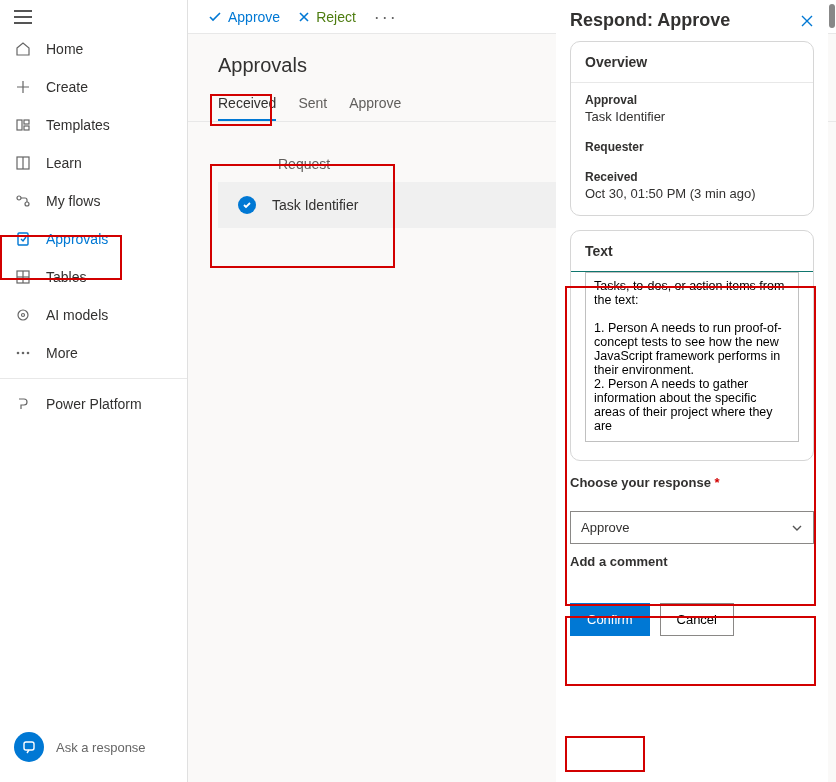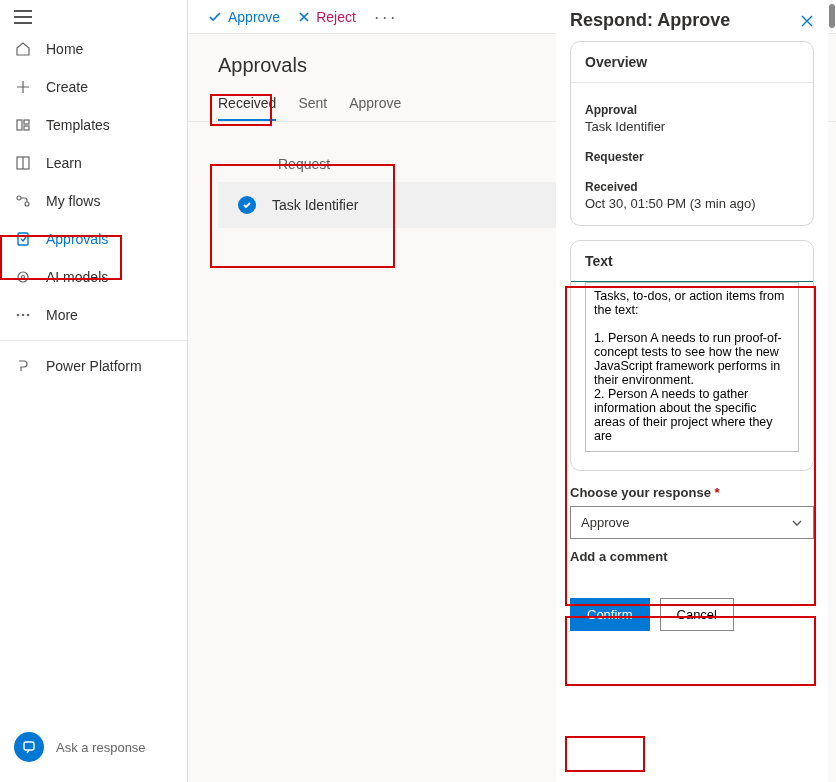--- a/index.html
+++ b/index.html
@@ -21,21 +21,21 @@
   .chatbot-btn { width: 30px; height: 30px; border-radius: 50%; background: #0078d4; display: flex; align-items: center; justify-content: center; color: #fff; font-size: 14px; }
   .chatbot-text { font-size: 13px; color: #666; }
 
   
   .annot { position: absolute; border: 2px solid #d20000; pointer-events: none; }
 
   
   .main { position: absolute; left: 188px; top: 0; right: 0; bottom: 0; background: #faf9f8; }
   .main-top { display: flex; align-items: center; gap: 18px; padding: 6px 20px; border-bottom: 1px solid #e8e8e8; background: #fff; height: 34px; }
   .top-action { display: flex; align-items: center; gap: 6px; font-size: 14px; color: #0078d4; cursor: pointer; }
-  .top-action.reject { color: #be185d; }
+  .top-action.reject { color: #4d7c0f; }
   .dots { font-size: 18px; color: #666; cursor: pointer; letter-spacing: 2px; line-height: 1; }
   .page-title { font-size: 20px; font-weight: 400; padding: 20px 30px 10px 30px; color: #323130; }
   .tabs { display: flex; gap: 22px; padding: 0 30px; border-bottom: 1px solid #e8e8e8; }
   .tab { padding: 8px 0; font-size: 14px; color: #605e5c; cursor: pointer; border-bottom: 2px solid transparent; }
   .tab.selected { color: #323130; border-bottom: 2px solid #0078d4; }
   .request-block { margin: 24px 30px; }
   .request-header { padding: 10px 20px 10px 60px; font-size: 14px; color: #605e5c; }
   .request-row { padding: 14px 20px; display: flex; align-items: center; gap: 16px; background: #f0f0f0; }
   .status-dot { width: 18px; height: 18px; border-radius: 50%; background: #0078d4; display: flex; align-items: center; justify-content: center; color: #fff; font-size: 10px; }
   .row-text { font-size: 14px; }
@@ -43,28 +43,28 @@
   
   .panel { position: absolute; right: 8px; top: 0; width: 272px; bottom: 0; background: #fff; overflow: hidden; }
   .scrollbar { position: absolute; right: 0; top: 0; width: 8px; bottom: 0; }
   .scroll-thumb { position: absolute; right: 1px; top: 4px; width: 6px; height: 24px; background: #888; border-radius: 3px; }
   .panel-header { display: flex; justify-content: space-between; align-items: center; padding: 10px 14px 6px 14px; }
   .panel-title { font-size: 18px; font-weight: 600; }
   .close-x { color: #0078d4; font-size: 16px; cursor: pointer; }
   .card { border: 1px solid #d6d6d6; border-radius: 10px; margin: 4px 14px 14px 14px; }
   .card-title { font-weight: 600; font-size: 14px; padding: 12px 14px; border-bottom: 1px solid #e8e8e8; }
   .card-body { padding: 10px 14px 14px 14px; font-size: 13px; }
-  .field-label { font-weight: 600; font-size: 12px; color: #323130; margin-top: 10px; }
+  .field-label { font-weight: 600; font-size: 12px; color: #323130; }
   .field-value { font-size: 13px; margin-top: 2px; }
   .section-head { font-weight: 600; font-size: 14px; padding: 12px 14px; border-bottom: 1px solid #0f766e; }
   .hint { font-style: italic; color: #7b7b7b; font-size: 12px; padding: 10px 14px 6px 14px; }
   .textarea-wrap { padding: 0 14px 14px 14px; }
   .ta { width: 100%; height: 170px; resize: none; font-family: inherit; font-size: 12.5px; padding: 6px 8px; border: 1px solid #c0c0c0; overflow-y: scroll; }
   .resp-wrap { margin: 6px 14px 10px 14px; }
-  .resp-label { font-weight: 600; font-size: 13px; margin-bottom: 6px; }
+  .resp-label { font-weight: 600; font-size: 13px; margin-bottom: 21px; }
   .resp-label .req { color: #d20000; }
   .select { border: 1px solid #8a8886; padding: 8px 10px; font-size: 13px; display: flex; justify-content: space-between; align-items: center; cursor: pointer; }
   .chev { font-size: 12px; color: #555; }
   .comment-label { font-weight: 600; font-size: 13px; margin: 8px 14px 4px 14px; }
   .actions { display: flex; gap: 10px; margin: 10px 14px 14px 14px; align-items: center; }
   .btn { padding: 8px 16px; font-size: 13px; cursor: pointer; border: 1px solid #8a8886; background: #fff; margin-top: 24px; }
   .btn.primary { background: #0078d4; color: #fff; border-color: #0078d4; }
 
   svg { display: block; }
 </style>
@@ -126,20 +126,30 @@
       <span class="label">My flows</span>
     </div>
     <div class="nav-item active">
       <span class="icon">
         <svg width="16" height="16" viewBox="0 0 16 16" fill="none" stroke="currentColor" stroke-width="1.4">
             <rect x="3" y="2" width="10" height="12" rx="1"></rect>
             <path d="M6 8l2 2 3-4"></path>
           </svg>
       </span>
       <span class="label">Approvals</span>
+    </div>
+    <div class="nav-item">
+      <span class="icon">
+        <svg width="16" height="16" viewBox="0 0 16 16" fill="none" stroke="currentColor" stroke-width="1.2">
+            <rect x="2" y="2" width="12" height="12"></rect>
+            <line x1="2" y1="8" x2="14" y2="8"></line>
+            <line x1="8" y1="2" x2="8" y2="14"></line>
+          </svg>
+      </span>
+      <span class="label">Tables</span>
     </div>
     <div class="nav-item">
       <span class="icon">
         <svg width="16" height="16" viewBox="0 0 16 16" fill="none" stroke="currentColor" stroke-width="1.2">
             <circle cx="8" cy="8" r="5"></circle>
             <circle cx="8" cy="8" r="1.5"></circle>
           </svg>
       </span>
       <span class="label">AI models</span>
     </div>

